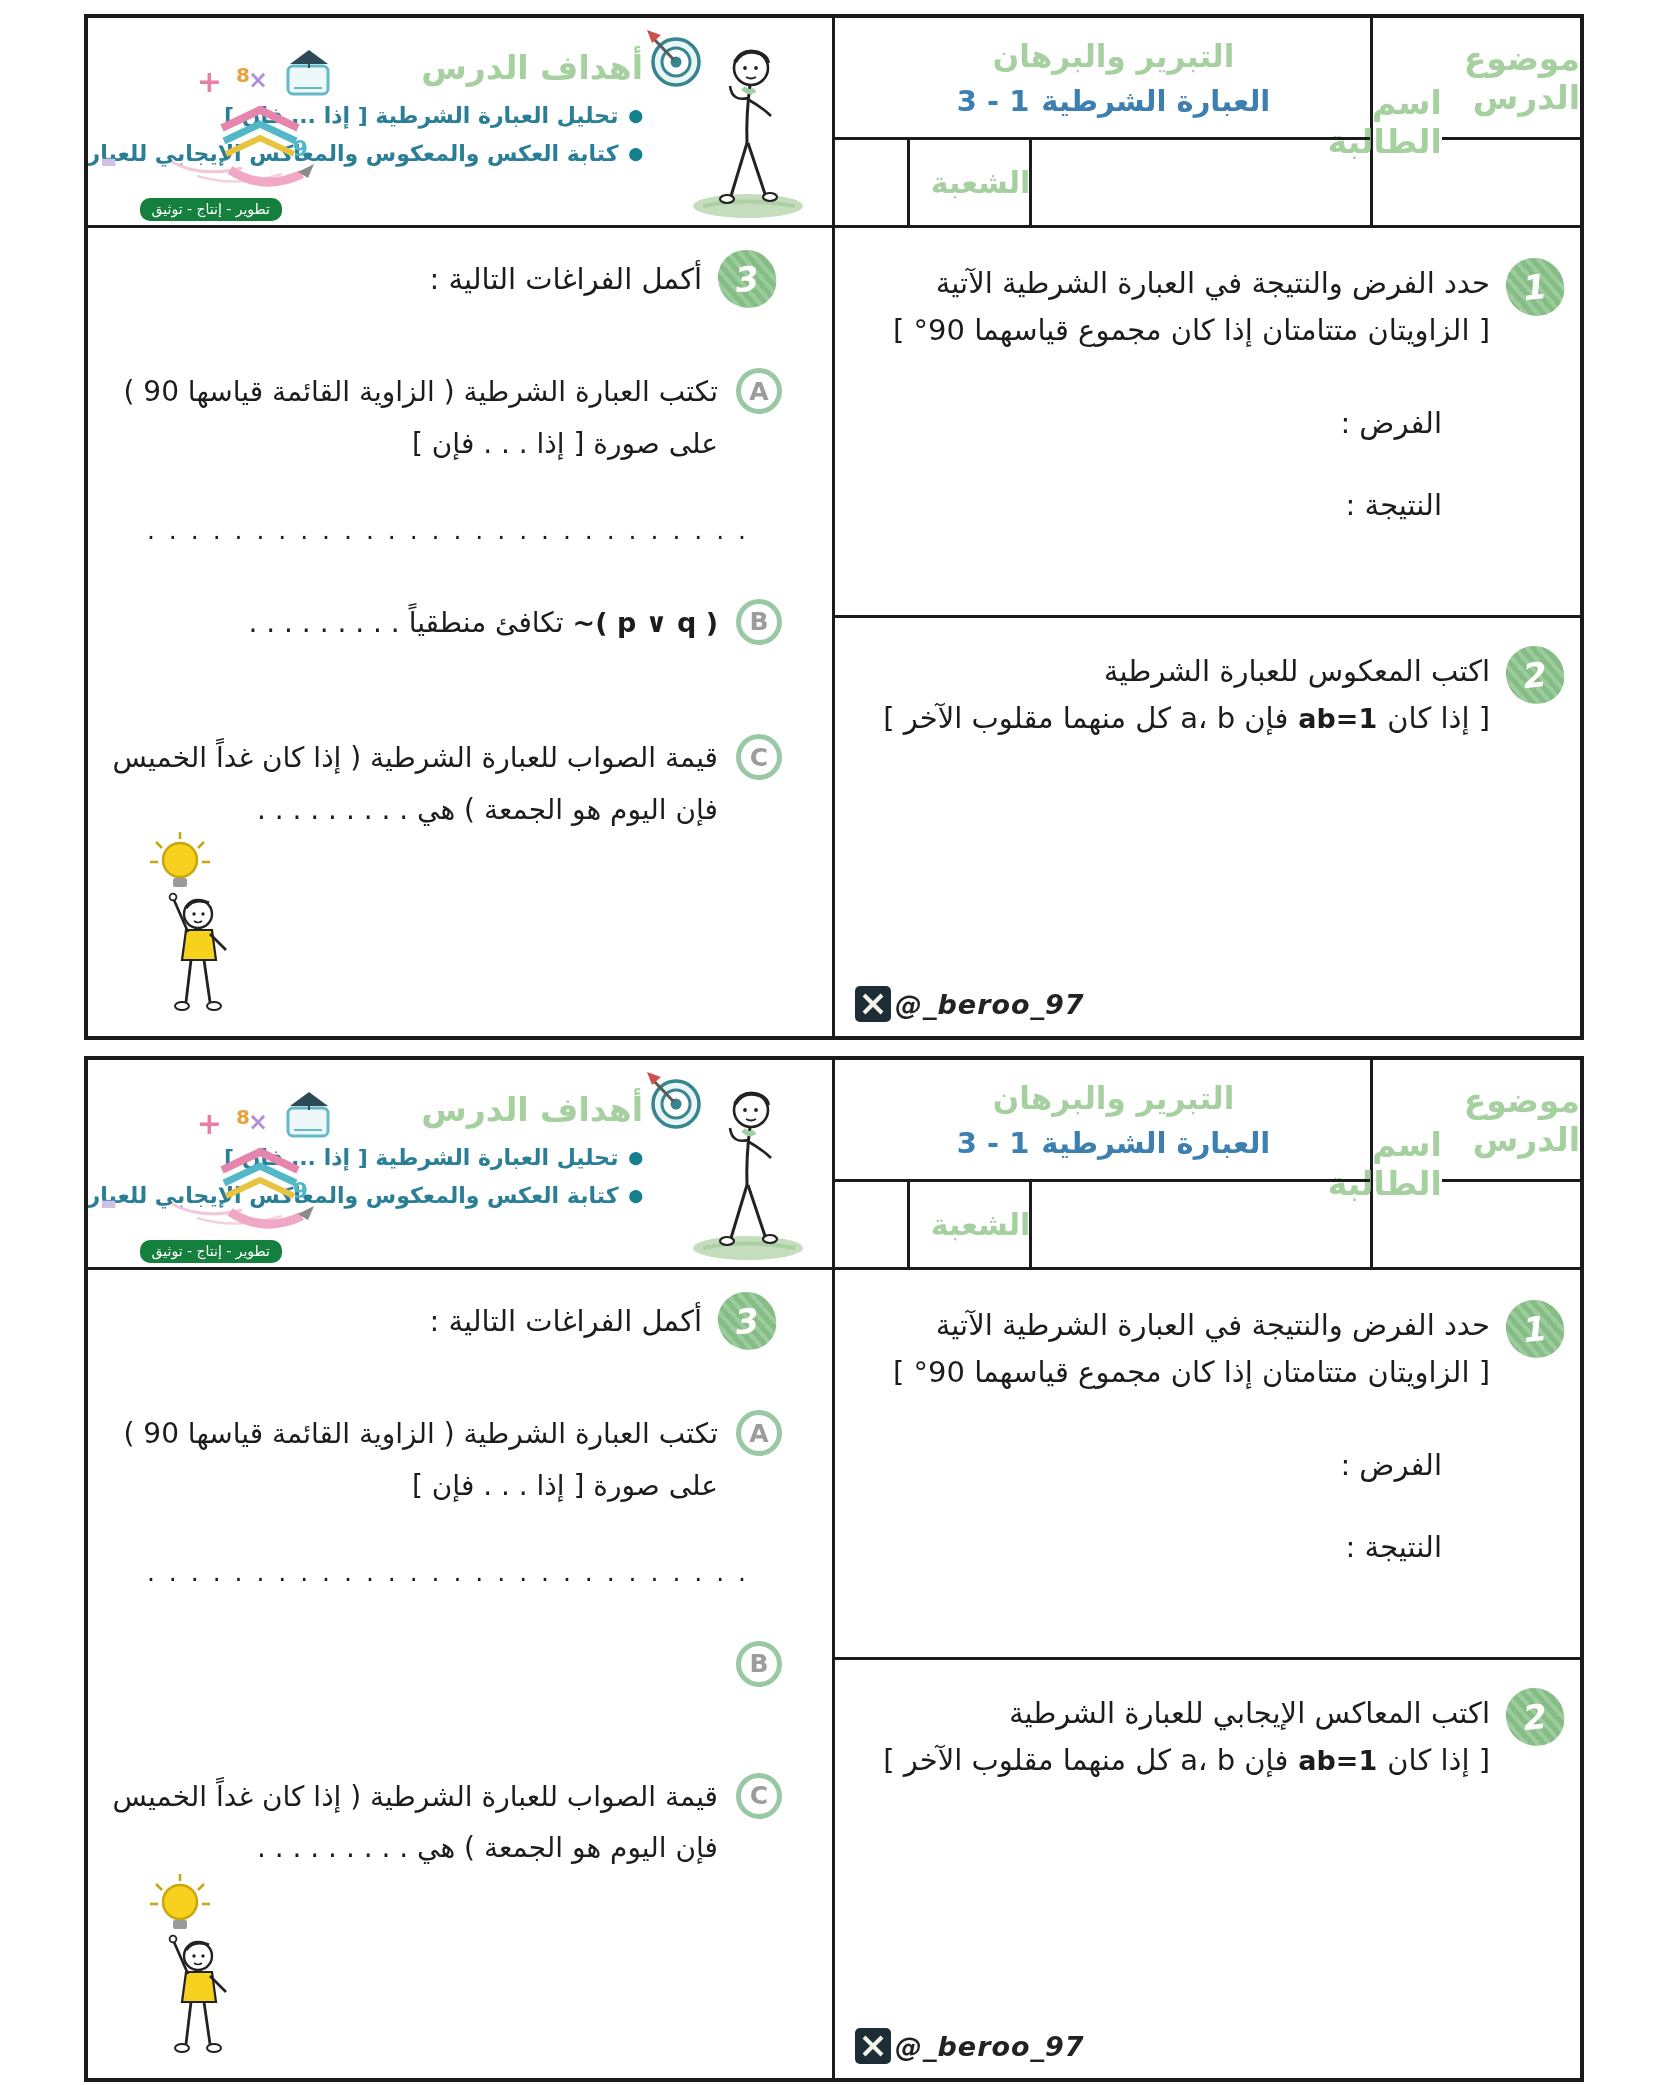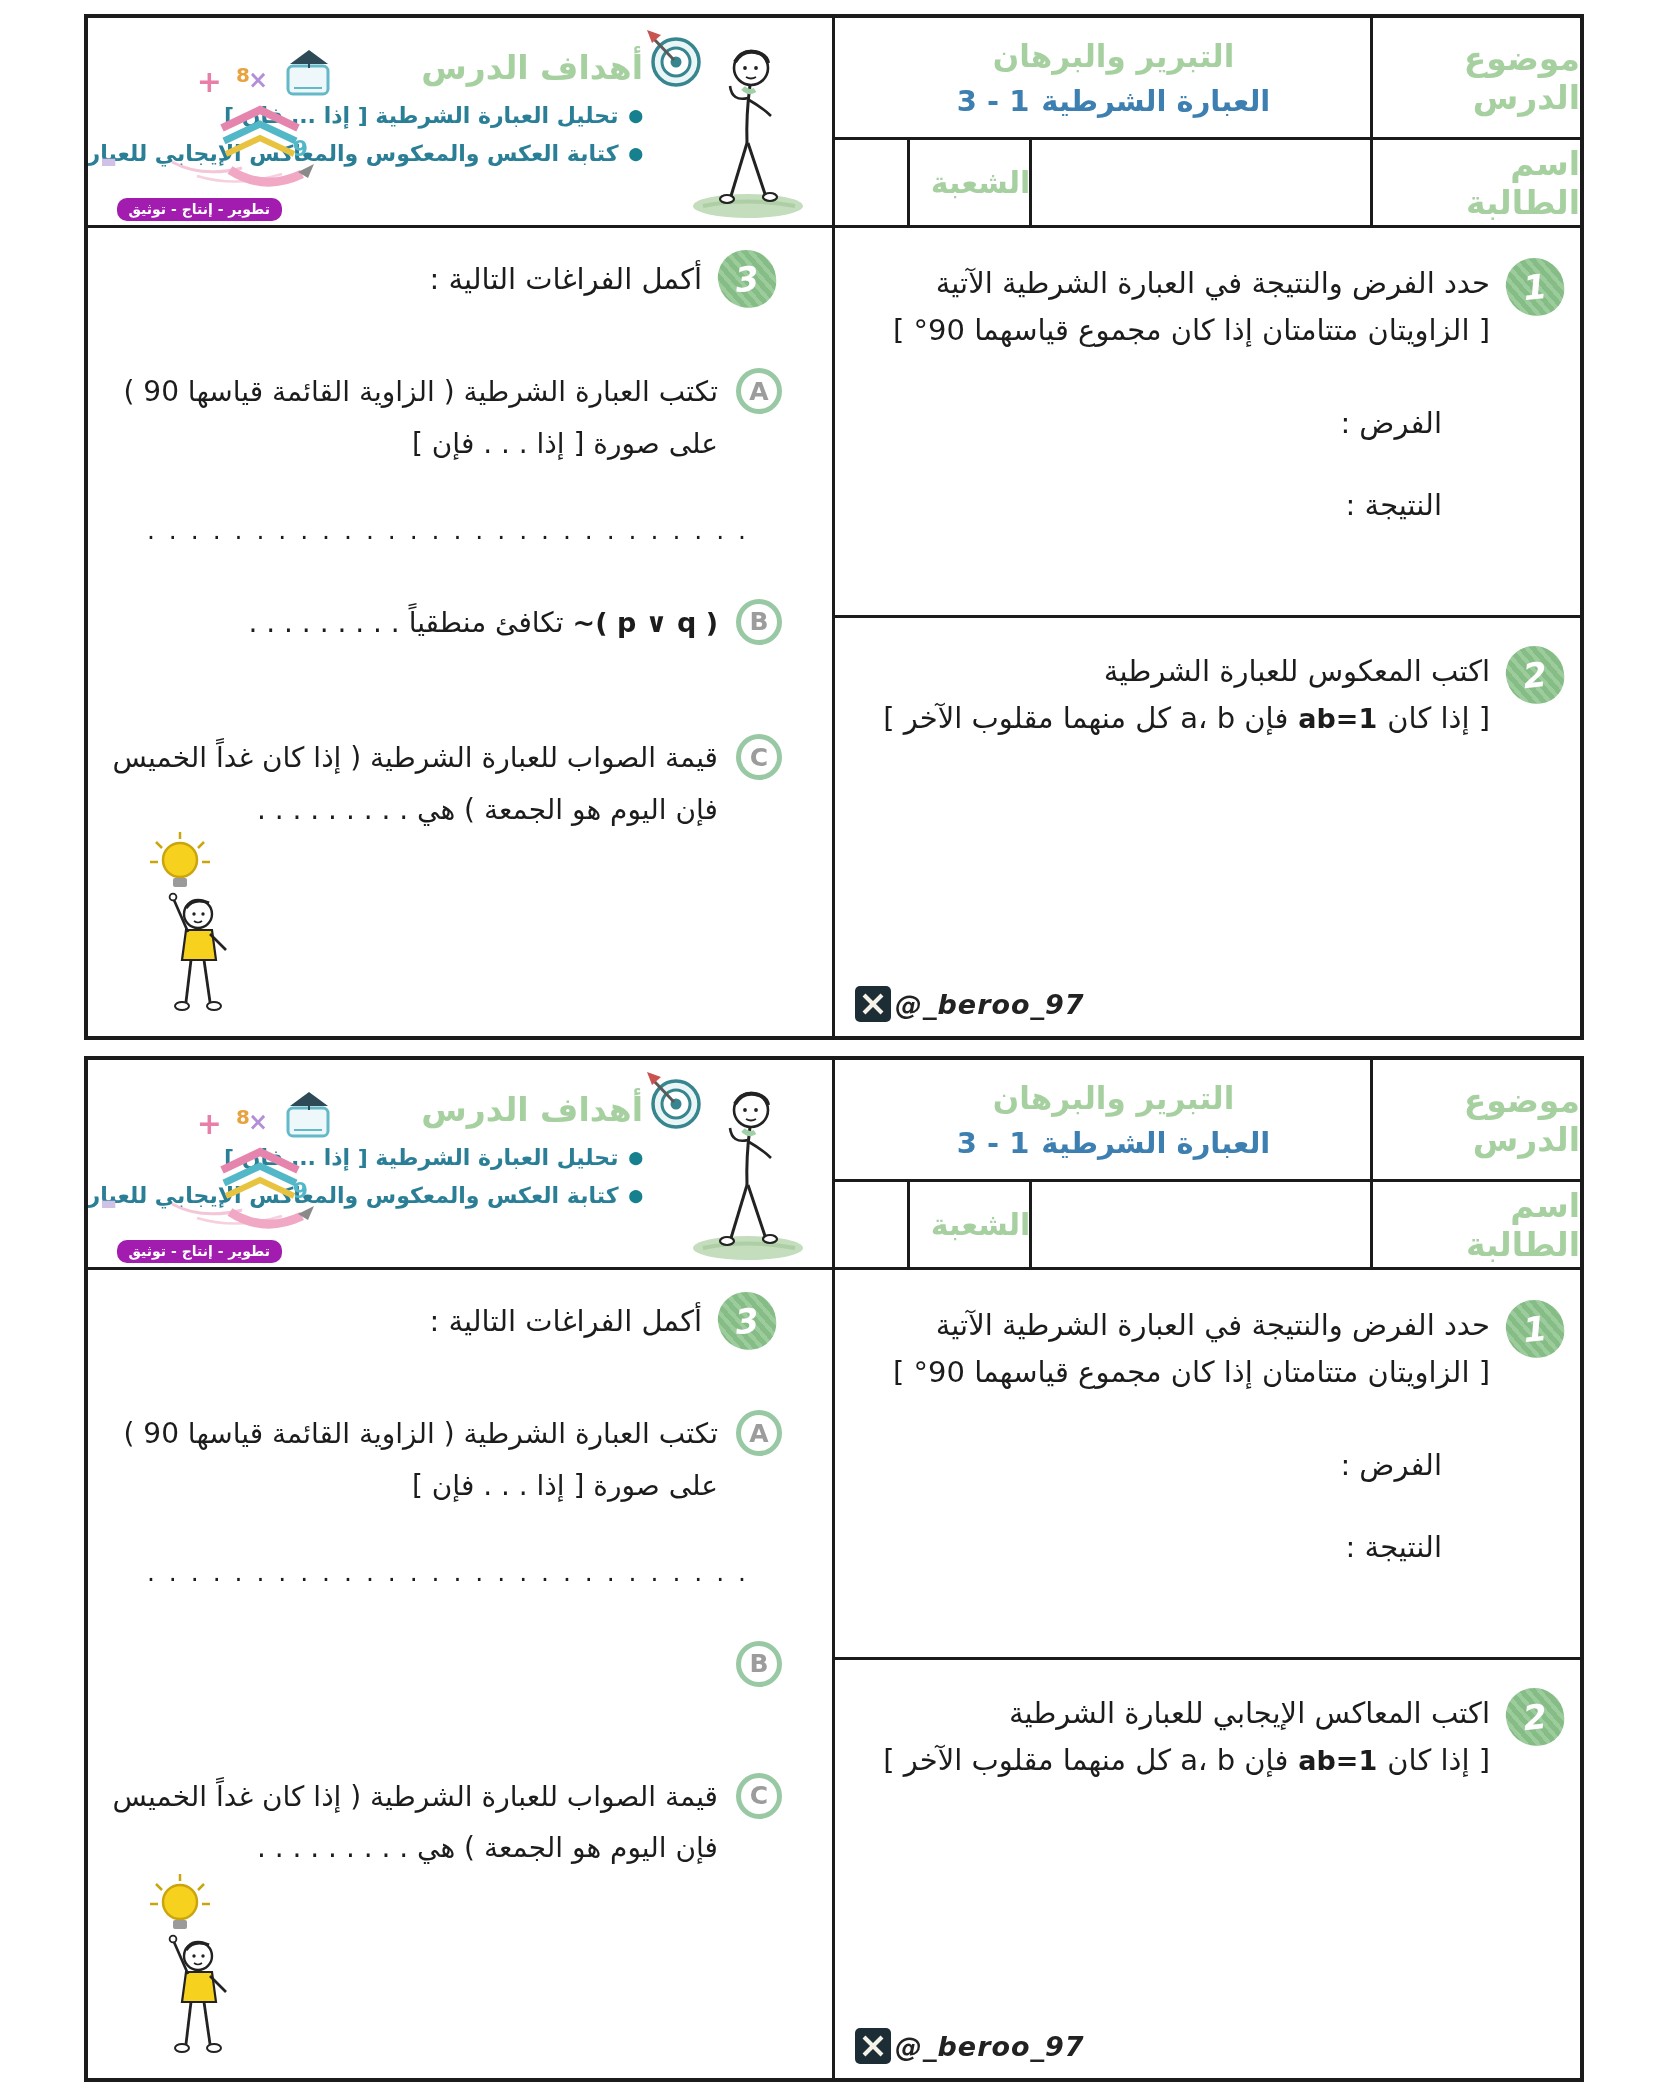--- a/index.html
+++ b/index.html
@@ -18,21 +18,21 @@
     margin:0 auto 16px auto;
     border:4px solid #1b1b1b;
     direction:rtl;
     display:flex; flex-direction:column;
     background:#fff;
     position:relative;
   }
 
   
   .hdr { height:210px; display:flex; border-bottom:3px solid #1b1b1b; flex:none; }
-  .labels-col { width:210px; flex:none; border-left:3px solid #1b1b1b; display:flex; flex-direction:column; }
+  .labels-col { width:210px; flex:none; border-left:3px solid #1b1b1b; display:flex; flex-direction:row; }
   .cell { display:flex; align-items:center; justify-content:center;padding-left:22px; }
   .cell-subject { height:122px; border-bottom:3px solid #1b1b1b; }
   .cell-student { flex:1; }
   .green-label { color:#a6d0a0; font-weight:bold; font-size:33px; }
 
   .middle-col { width:535px; flex:none; display:flex; flex-direction:column; }
   .cell-title { height:122px; border-bottom:3px solid #1b1b1b; flex-direction:column; gap:10px; }
   .unit-title { color:#a6d0a0; font-weight:bold; font-size:31px; }
   .lesson-title { display:flex; direction:rtl; gap:12px; align-items:baseline; }
   .lesson-title span { color:#3d7fb0; font-weight:bold; font-size:29px; }
@@ -45,21 +45,21 @@
   .objectives-col { flex:1; border-right:3px solid #1b1b1b; position:relative; direction:rtl; overflow:hidden; }
   .obj-head { display:flex; direction:rtl; padding:8px 14px 0 0; }
   .figure-wrap { flex:none; width:175px; height:200px; }
   .obj-texts { margin-top:22px; direction:rtl; }
   .obj-title { color:#a6d0a0; font-weight:bold; font-size:33px; }
   .obj-list { list-style:none; margin-top:14px; }
   .obj-list li { display:flex; direction:rtl; gap:10px; align-items:flex-start; margin-top:8px; white-space:nowrap; }
   .bdot { color:#16808f; font-size:13px; line-height:30px; flex:none; }
   .obj-item-text { color:#2a7e95; font-weight:bold; font-size:22px; line-height:30px; }
   .logo-box { position:absolute; left:14px; top:26px; width:240px; direction:rtl; }
-  .logo-ribbon { margin:0 0 12px 0; margin-right:60px; background:#a21caf; color:#fff; font-size:14px; font-weight:bold;
+  .logo-ribbon { margin:0 0 12px 0; margin-right:60px; background:#15803d; color:#fff; font-size:14px; font-weight:normal;
                  padding:3px 12px 4px 12px; border-radius:10px; width:max-content; }
 
   
   .bdy { flex:1; display:flex; direction:rtl; }
   .qcol { width:745px; flex:none; display:flex; flex-direction:column; }
   .q1cell { height:390px; flex:none; border-bottom:3px solid #1b1b1b; padding:30px 16px 0 10px; position:relative; }
   .q2cell { flex:1; padding:28px 16px 0 10px; position:relative; }
   .q3col { flex:1; border-right:3px solid #1b1b1b; position:relative; padding:22px 48px 0 24px; }
 
   .qrow { display:flex; direction:rtl; gap:16px; align-items:flex-start; }

